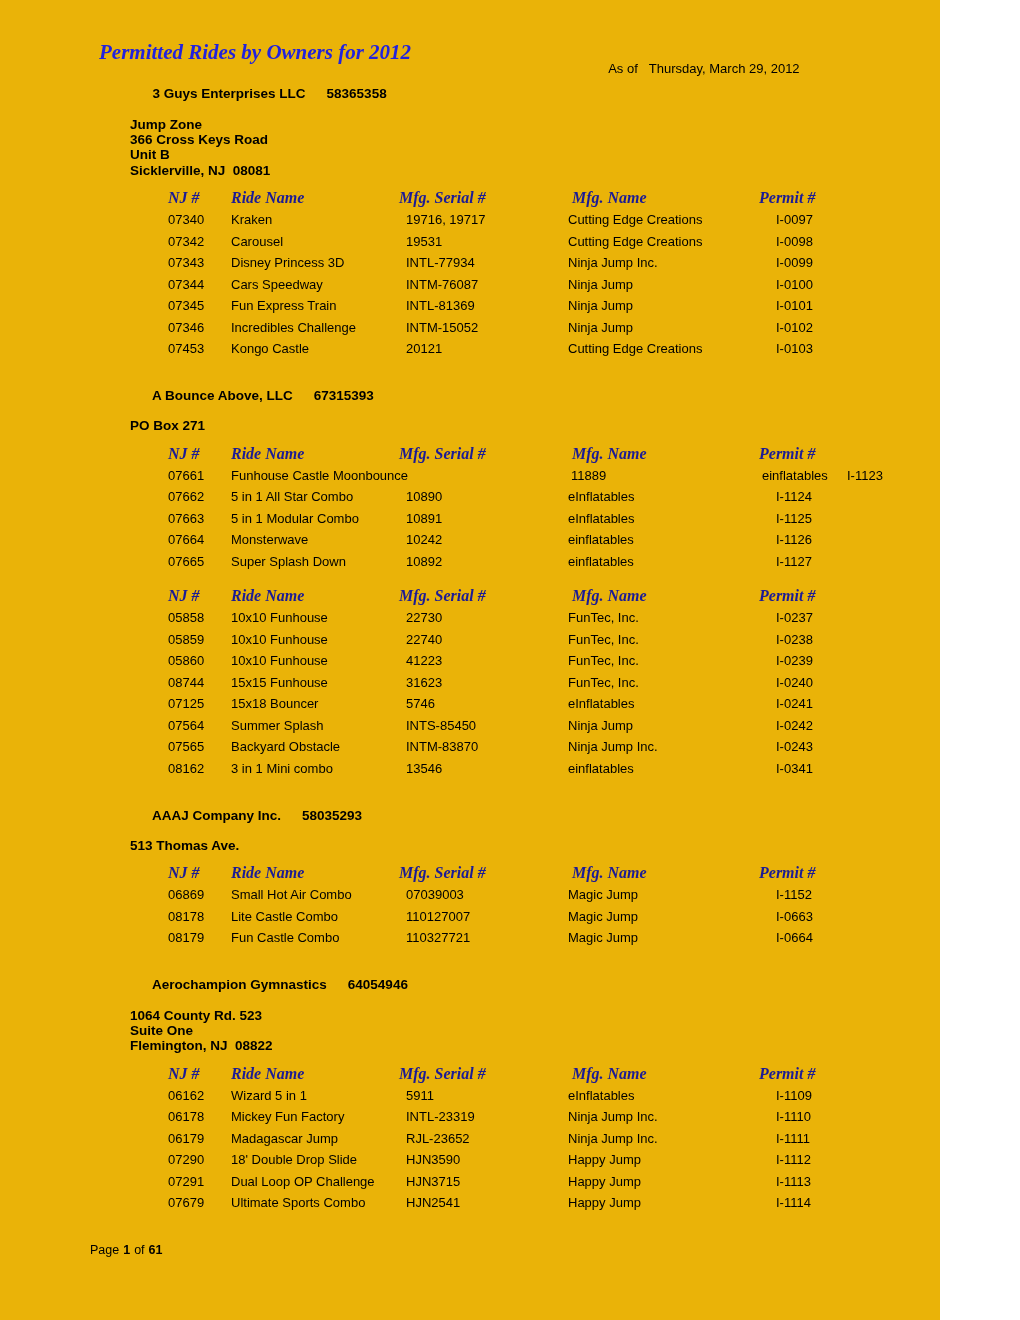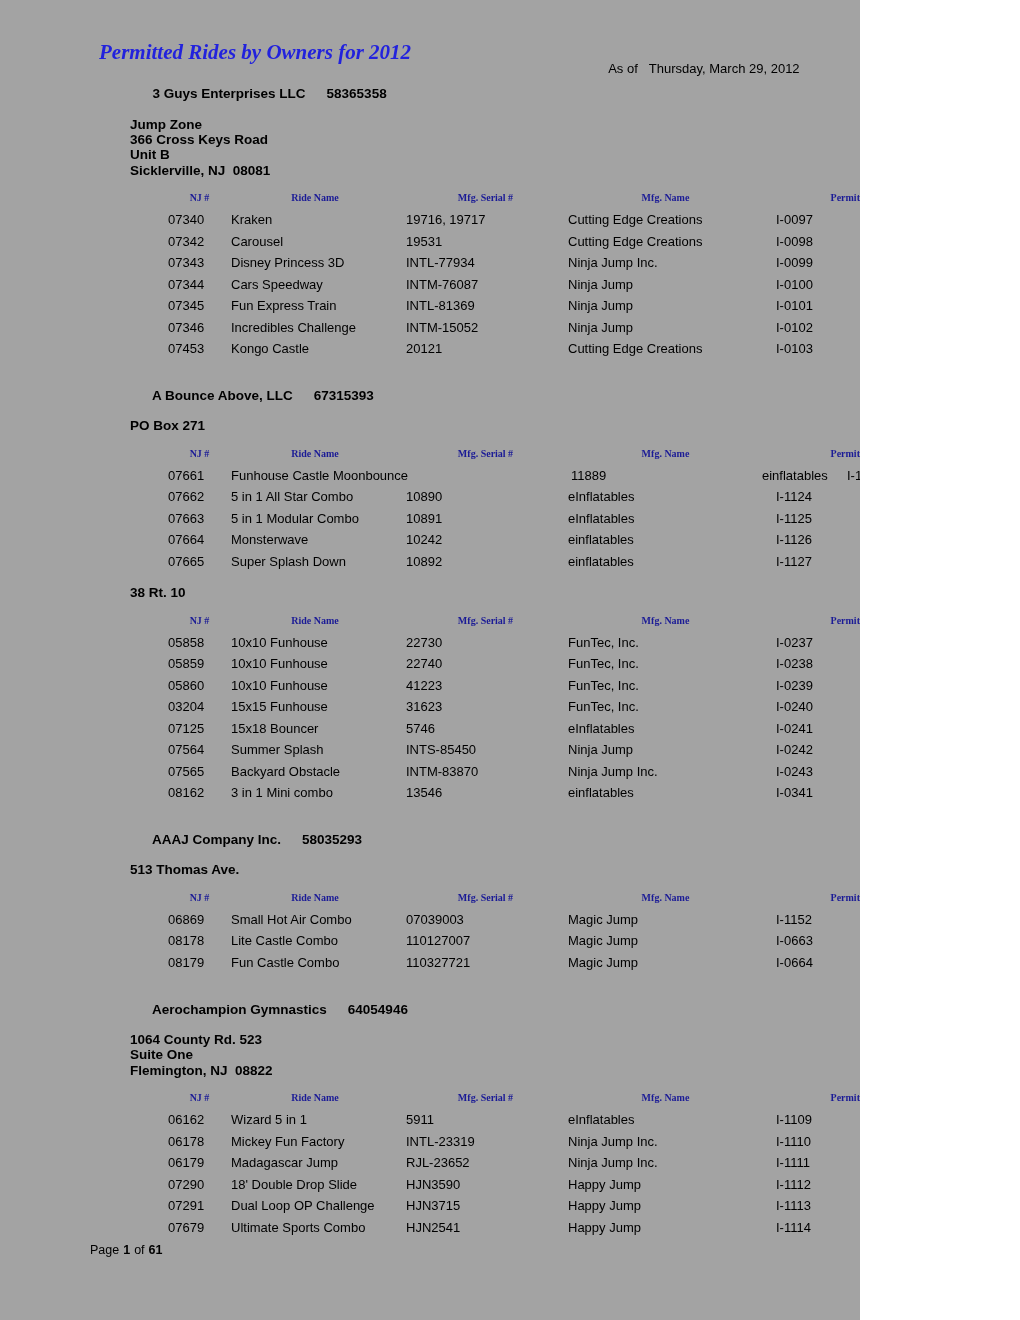--- a/index.html
+++ b/index.html
@@ -1,21 +1,21 @@
 <!DOCTYPE html>
 <html><head>
 <meta charset="utf-8">
 <style>
   * { box-sizing: border-box; }
   html, body { margin: 0; padding: 0; background: #ffffff; }
   .page {
     position: relative;
-    width: 860px;
+    width: 940px;
     height: 1320px;
-    background: #a3a3a3;
+    background: #eab308;
     font-family: "Liberation Sans", "DejaVu Sans", sans-serif;
     color: #000000;
     overflow: hidden;
   }
   .content {
     position: absolute;
     left: 99px;
     top: 40px;
     width: 840px;
   }
@@ -43,27 +43,27 @@
   .owner-section:first-child { margin-top: 5px; }
   .owner-head { font-weight: bold; font-size: 13.5px; line-height: 15.3px; white-space: pre; }
   .owner-id { margin-left: 21px; }
   .addr-line { font-weight: bold; font-size: 13.5px; line-height: 15.3px; white-space: pre; }
 
   .ride-table { margin-left: 38px; margin-top: 9px; }
   .ride-header {
     display: grid;
     grid-template-columns: 63px 168px 173px 187px 1fr;
     font-family: "Liberation Serif", "DejaVu Serif", serif;
+    font-style: italic;
     font-weight: bold;
-    font-size: 10px;
+    font-size: 16px;
     line-height: 21px;
     color: #1B1B96;
     margin-bottom: 1px;
     white-space: nowrap;
-    text-align: center;
   }
   .ride-row {
     display: grid;
     grid-template-columns: 63px 175px 162px 208px 1fr;
     font-size: 13px;
     line-height: 21.5px;
     white-space: nowrap;
   }
   .ride-row.row-shifted {
     grid-template-columns: 63px 340px 191px 85px 1fr;
@@ -226,21 +226,20 @@
     <span>10892</span>
     <span>einflatables</span>
     <span>I-1127</span>
   </div>
 </div>
     </div>
   </section>
 
   <section class="owner-section">
     <div class="owner-address">
-            <div class="addr-line">38 Rt. 10</div>
           </div>
     <div class="ride-table">
       <div class="ride-header">
         <span>NJ #</span>
         <span>Ride Name</span>
         <span>Mfg. Serial #</span>
         <span>Mfg. Name</span>
         <span>Permit #</span>
       </div>
       <div class="rides-rows">
@@ -262,21 +261,21 @@
 
   <div class="ride-row">
     <span>05860</span>
     <span>10x10 Funhouse</span>
     <span>41223</span>
     <span>FunTec, Inc.</span>
     <span>I-0239</span>
   </div>
 
   <div class="ride-row">
-    <span>03204</span>
+    <span>08744</span>
     <span>15x15 Funhouse</span>
     <span>31623</span>
     <span>FunTec, Inc.</span>
     <span>I-0240</span>
   </div>
 
   <div class="ride-row">
     <span>07125</span>
     <span>15x18 Bouncer</span>
     <span>5746</span>

